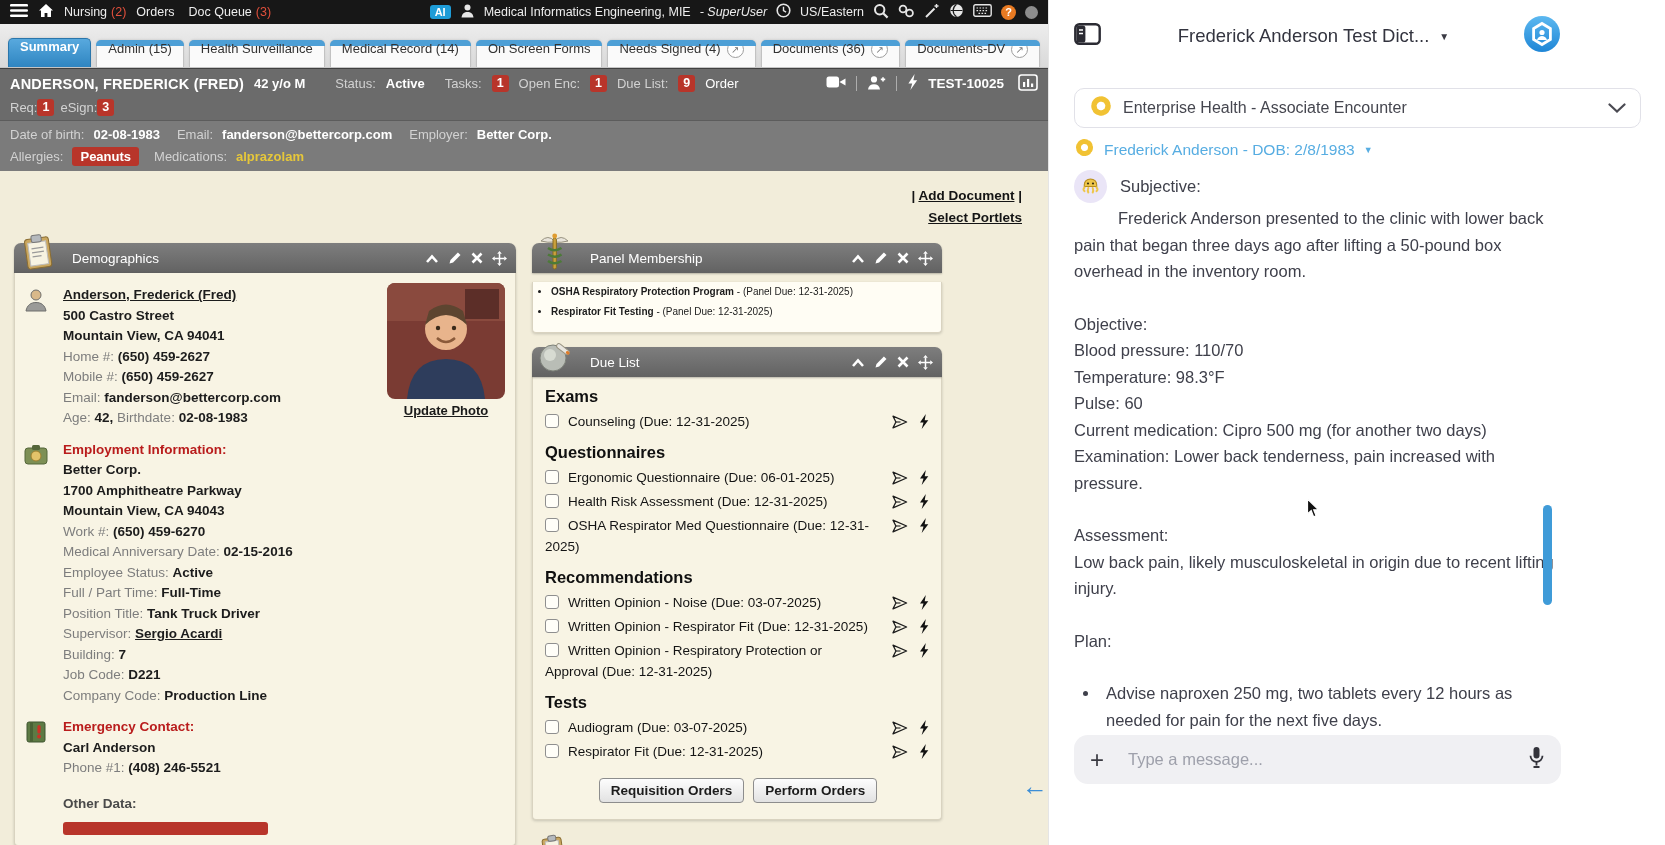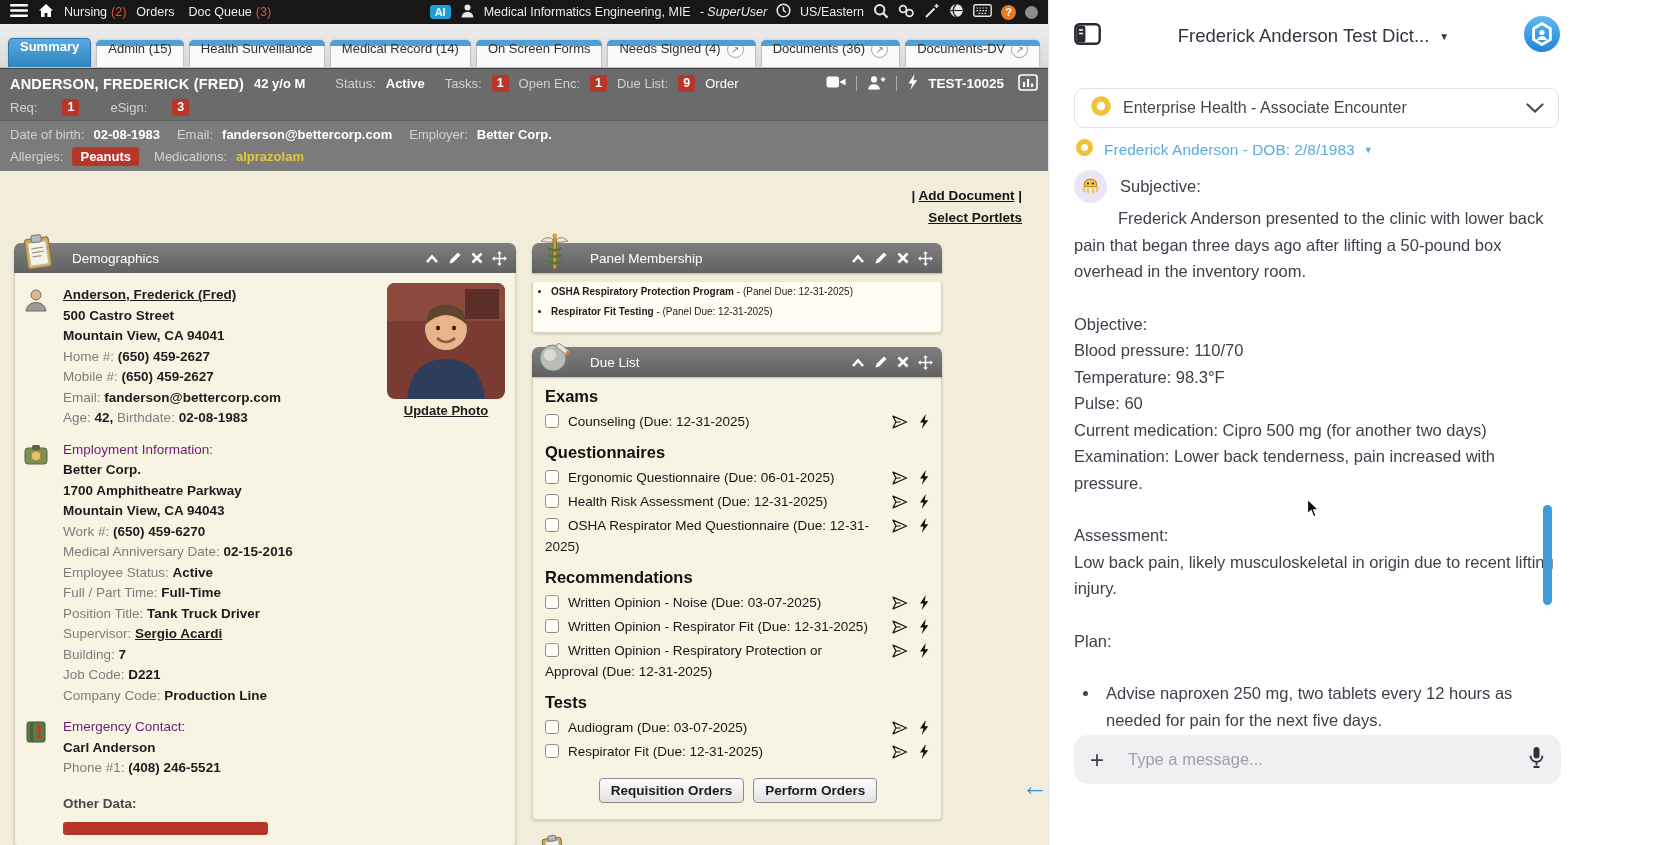--- a/index.html
+++ b/index.html
@@ -28,21 +28,21 @@
   .tab-label { position:relative; }
   .popout { width:17px; height:17px; border:1px solid #9e9e9e; border-radius:50%; display:flex; align-items:center; justify-content:center; font-size:10px; color:#777; background:#fff; }
   .gearbtn { width:32px; height:25px; border:1px solid #b5b5b5; border-radius:4px; background:#fff; display:flex; align-items:center; justify-content:center; margin:0 0 2px 8px; cursor:pointer; }
 
   .banner { background:#6b6b6b; color:#fff; padding:2px 10px; flex:0 0 auto; border-top:1px solid #404040; }
   .banner-row1 { display:flex; align-items:center; gap:10px; height:25px; font-size:13px; }
   .pname { font-weight:bold; font-size:14.5px; letter-spacing:.2px; white-space:nowrap; }
   .blabel { color:#d2d2d2; }
   .bval { font-weight:bold; }
   .badge { background:#b8352a; color:#fff; font-weight:bold; padding:0 5px; border-radius:3px; font-size:12.5px; line-height:17px; }
-  .banner-row2 { display:flex; align-items:center; gap:25px; height:22px; font-size:13px; }
+  .banner-row2 { display:flex; align-items:center; gap:0; height:22px; font-size:13px; }
   .vdiv { width:1px; height:15px; background:rgba(255,255,255,.45); }
   .ban-icons { margin-left:auto; display:flex; align-items:center; gap:10px; }
 
   .infobar { background:#7b7b7b; color:#fff; padding:2px 10px 4px; flex:0 0 auto; font-size:13px; border-top:1px solid #5c5c5c; }
   .info-row { display:flex; align-items:center; gap:9px; height:22px; }
   .gold { color:#e6c73a; font-weight:bold; }
 
   .content { flex:1; position:relative; overflow:hidden; padding:0 14px; }
   .portlet-links { position:absolute; top:14px; right:26px; text-align:right; font-size:13.5px; font-weight:bold; color:#141414; line-height:22px; }
   .portlet-links a { color:#141414; text-decoration:underline; cursor:pointer; }
@@ -63,21 +63,21 @@
   .demo-photo { position:absolute; top:10px; right:10px; width:118px; text-align:center; }
   .photo-frame { width:118px; height:116px; border-radius:8px; overflow:hidden; display:block; }
   .update-link { display:inline-block; margin-top:4px; font-size:13px; font-weight:bold; text-decoration:underline; color:#1a1a1a; cursor:pointer; }
   .demo-sec { display:flex; margin-bottom:11px; }
   .demo-ico { width:40px; flex:0 0 40px; padding-top:2px; }
   .demo-txt { font-size:13.5px; color:#1c1c1c; line-height:20.5px; }
   .glabel { color:#7d7d7d; }
   .gval { font-weight:bold; color:#1c1c1c; }
   .name-link { font-weight:bold; text-decoration:underline; color:#1c1c1c; cursor:pointer; }
   .sup-link { font-weight:bold; text-decoration:underline; cursor:pointer; }
-  .sec-head { font-weight:normal; color:#701a75; }
+  .sec-head { font-weight:bold; color:#b91c1c; }
   .other-head { font-weight:bold; color:#4a4a4a; margin-top:4px; }
   .partial-badge { width:205px; height:13px; background:#b8352a; border-radius:3px; margin-top:8px; }
 
   .pm-list { margin:9px 0 11px; padding-left:18px; font-size:10px; color:#1c1c1c; line-height:19px; }
   .pm-list li { margin:1px 0; }
   .pm-name { font-weight:bold; }
 
   .dl-body { padding:8px 10px 16px 12px; }
   .dl-h { font-size:16.5px; font-weight:bold; color:#101010; margin:11px 0 5px; }
   .dl-h.first { margin-top:2px; }
@@ -91,21 +91,21 @@
   .collapse-arrow { position:absolute; right:0; bottom:46px; font-size:26px; font-weight:bold; color:#3d8ed6; cursor:pointer; line-height:1; }
   .next-portlet-icon { margin:14px 0 0 6px; }
 
   
   .rp { flex:1; position:relative; background:#fff; border-left:1px solid #e5e5e5; }
   .rp-header { position:absolute; top:15px; left:25px; width:487px; display:flex; align-items:center; }
   .rp-toggle { width:30px; flex:0 0 30px; cursor:pointer; }
   .rp-title-wrap { flex:1; display:flex; justify-content:center; align-items:center; gap:10px; font-size:18.5px; color:#33343f; cursor:pointer; }
   .rp-caret { font-size:10px; color:#3a3a44; }
   .rp-logo { width:38px; flex:0 0 38px; cursor:pointer; }
-  .rp-card { position:absolute; top:88px; left:25px; width:485px; height:40px; border:1px solid #e1e1e8; border-radius:10px; display:flex; align-items:center; padding:0 14px; gap:10px; font-size:16px; color:#45464f; background:#fff; cursor:pointer; }
+  .rp-card { position:absolute; top:88px; left:25px; width:567px; height:40px; border:1px solid #e1e1e8; border-radius:10px; display:flex; align-items:center; padding:0 14px; gap:10px; font-size:16px; color:#45464f; background:#fff; cursor:pointer; }
   .rp-card .chev { margin-left:auto; display:flex; }
   .rp-patient { position:absolute; top:137px; left:25px; display:flex; align-items:center; gap:9px; font-size:15.5px; color:#57ade2; cursor:pointer; }
   .rp-patient .pat-caret { font-size:9px; color:#57ade2; }
   .rp-note { position:absolute; top:170px; left:25px; width:487px; height:565px; overflow:hidden; font-size:16.5px; line-height:26.5px; color:#3f404b; }
   .note-head { display:flex; align-items:center; gap:13px; margin-bottom:2px; }
   .avatar { width:33px; height:33px; border-radius:50%; background:#eae5f7; display:flex; align-items:center; justify-content:center; flex:0 0 33px; }
   .p-ind { text-indent:44px; margin:0 0 26px; }
   .note-block { margin:0 0 26px; }
   .rp-note ul { margin:26px 0 0; padding-left:26px; }
   .rp-note li { margin-bottom:7px; padding-left:6px; }

